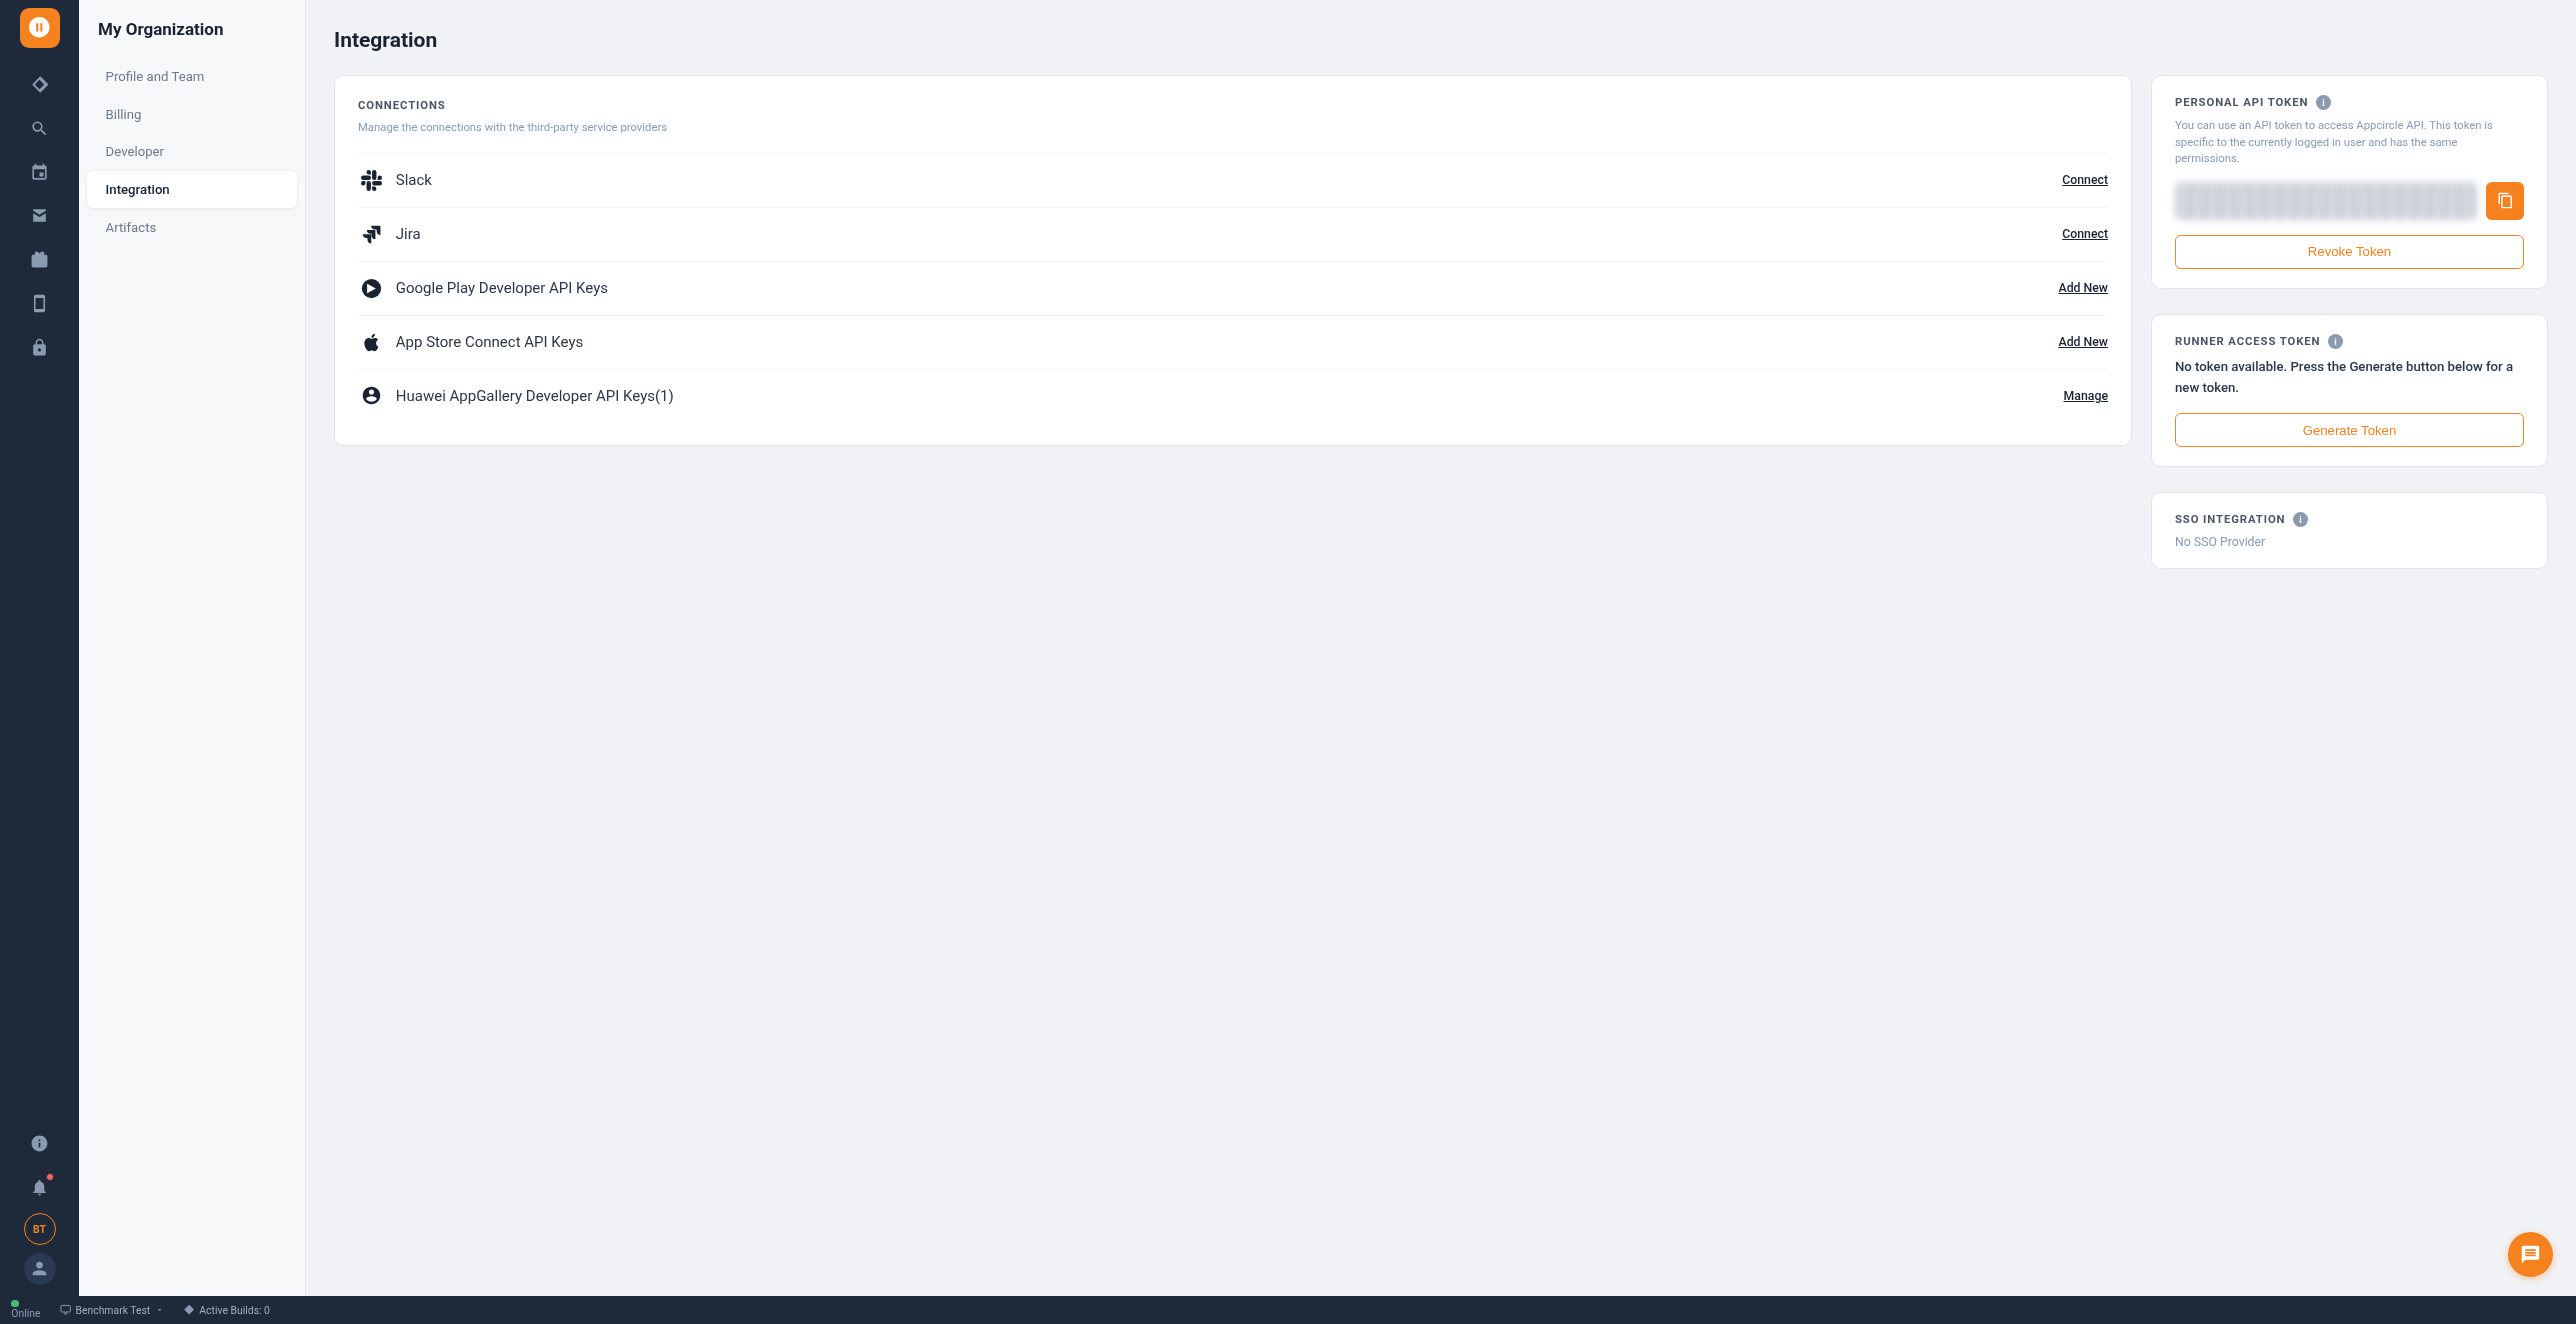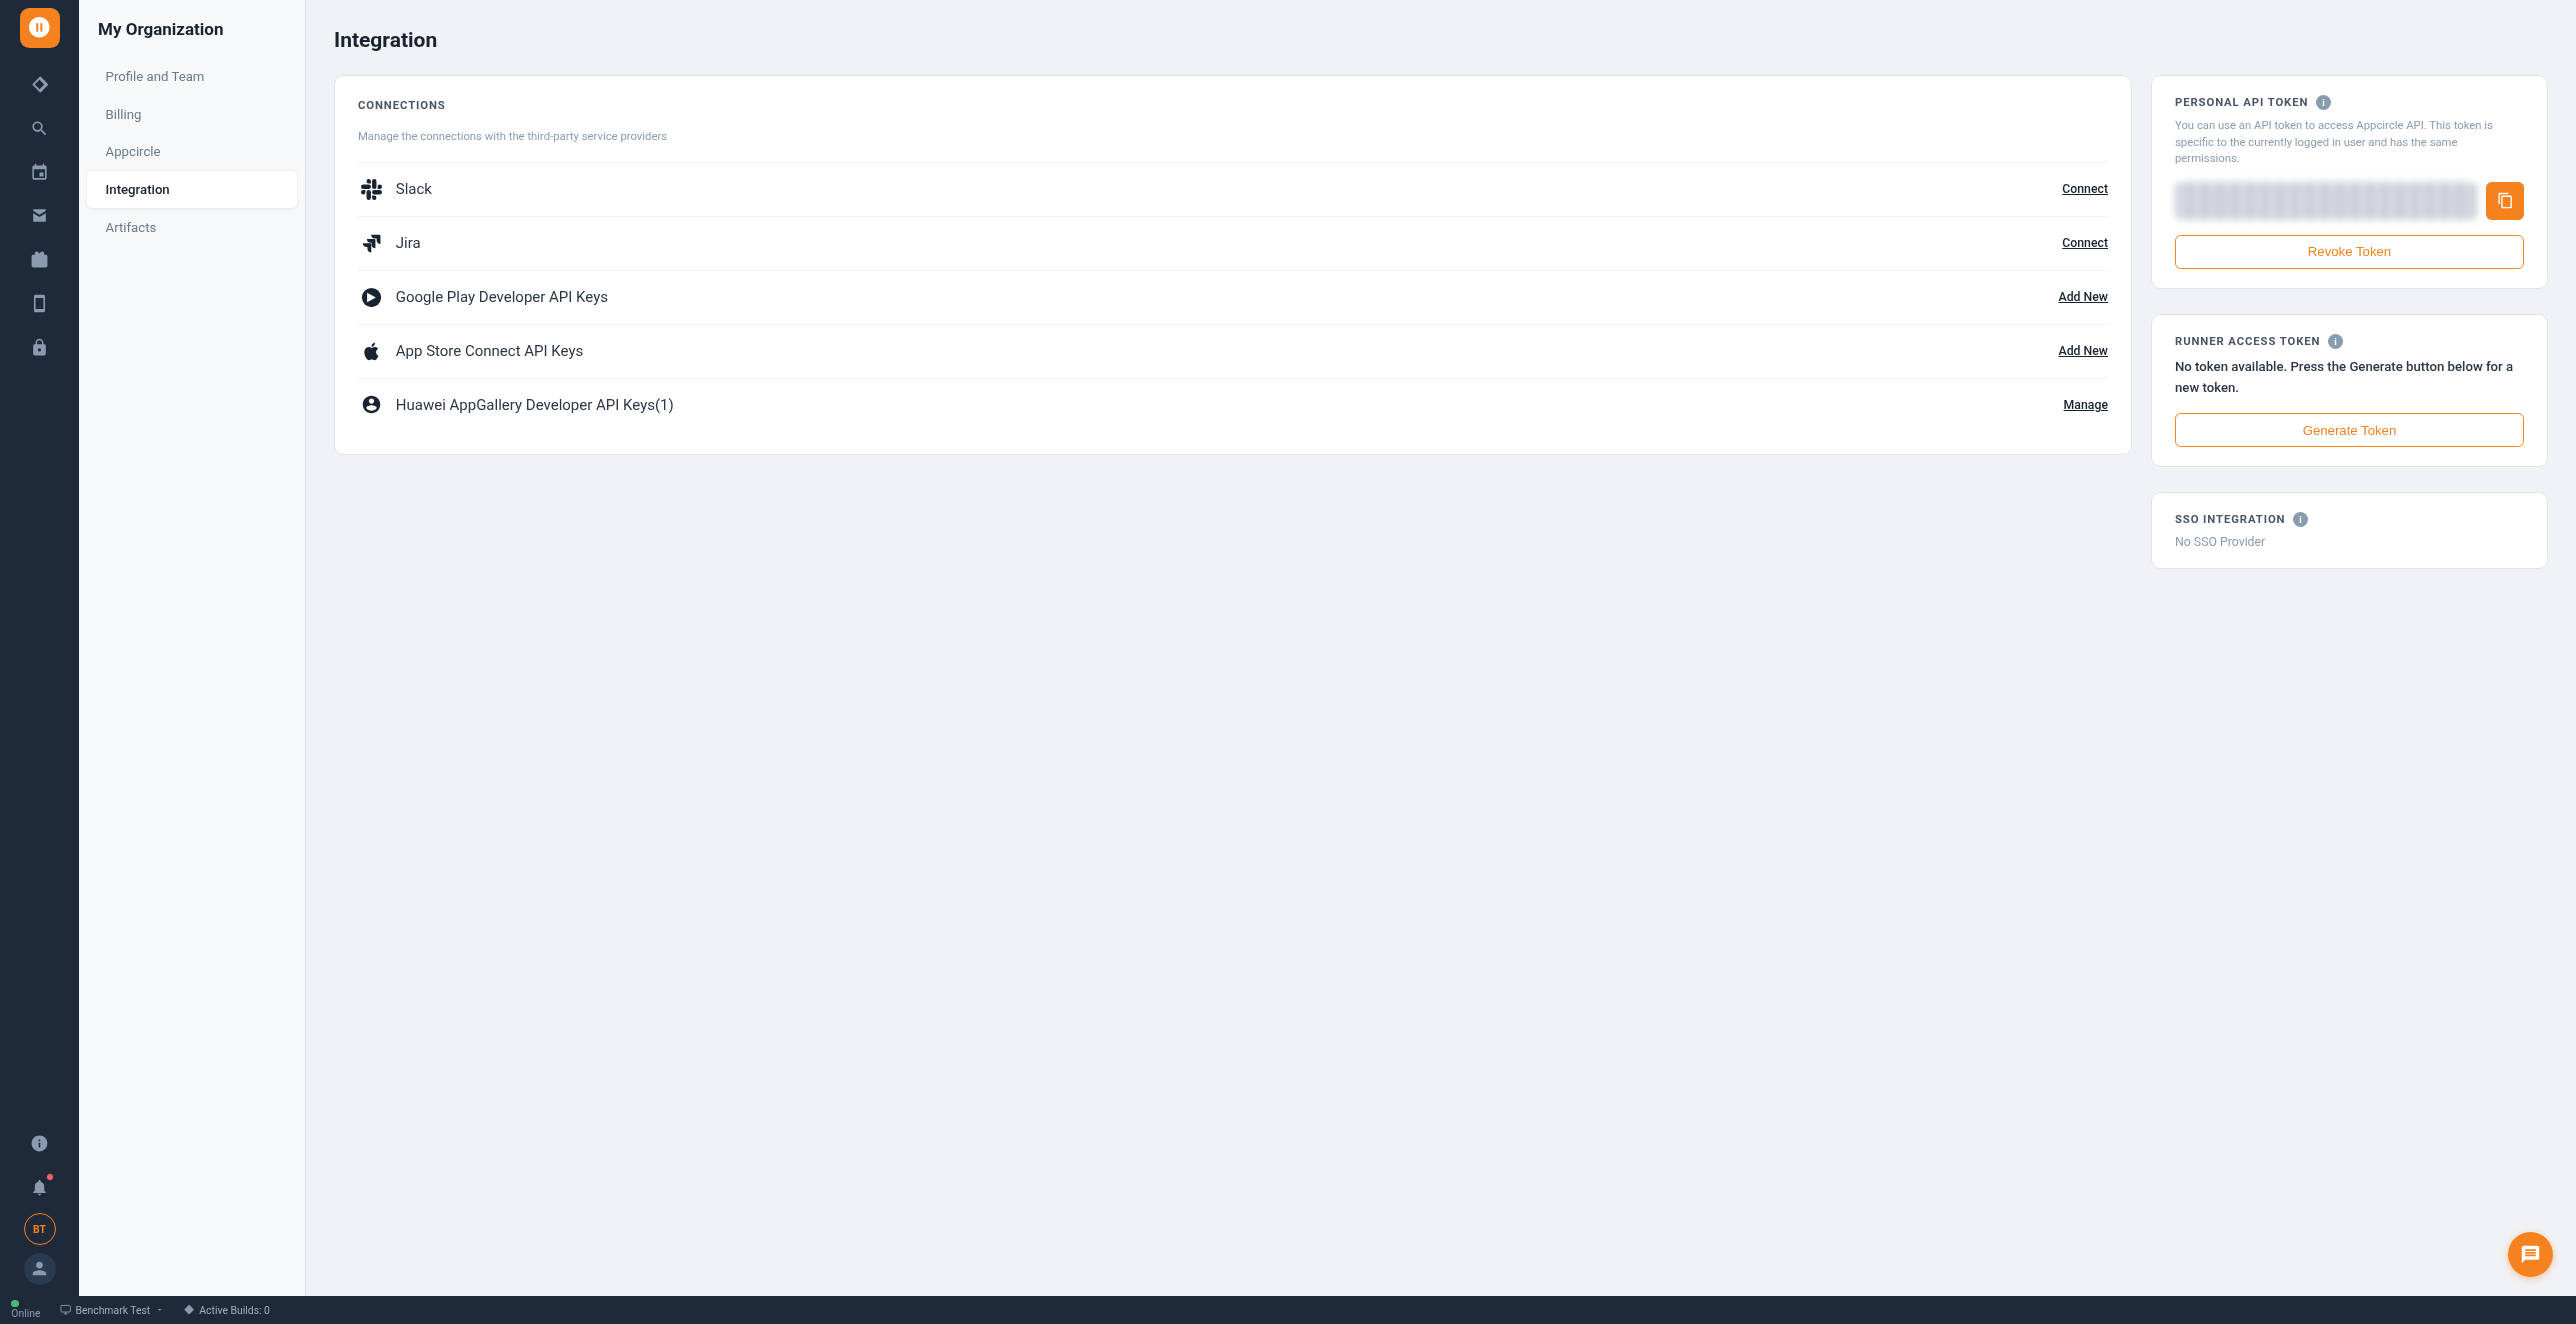--- a/index.html
+++ b/index.html
@@ -113,21 +113,21 @@
       border-radius: 9.4px;
       border: 0.9px solid #e0e4ea;
       padding: 23px;
     }
     .card-section-title {
       font-size: 11.3px;
       font-weight: 700;
       color: #4a5568;
       letter-spacing: 0.08em;
       text-transform: uppercase;
-      margin-bottom: 18px;
+      margin-bottom: 9px;
     }
     .card-section-desc {
       font-size: 11.3px;
       color: #8a9bb0;
       margin-bottom: 19px;
     }
 
     .connection-item {
       display: flex;
       align-items: center;
@@ -336,21 +336,21 @@
 
   <aside class="sidebar">
     <div class="sidebar-org-title">My Organization</div>
     <div class="sidebar-item">
       <span>Profile and Team</span>
     </div>
     <div class="sidebar-item">
       <span>Billing</span>
     </div>
     <div class="sidebar-item">
-      <span>Appcircle</span>
+      <span>Developer</span>
     </div>
     <div class="sidebar-item active">
       <span>Integration</span>
     </div>
     <div class="sidebar-item">
       <span>Artifacts</span>
     </div>
   </aside>
 
   <main class="main-content">

